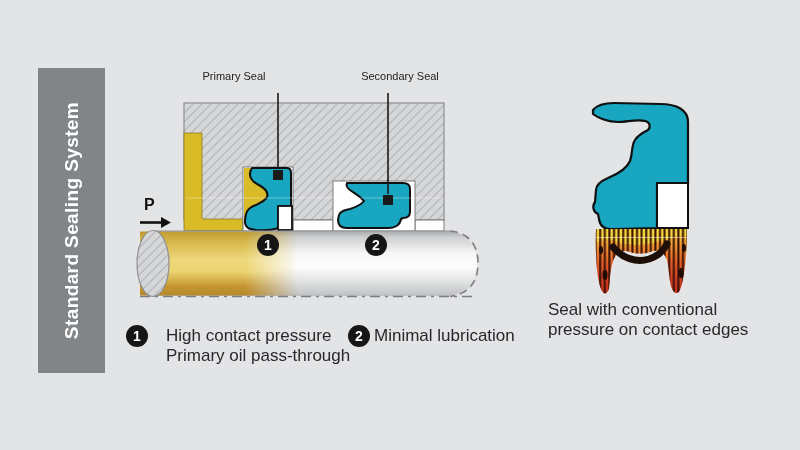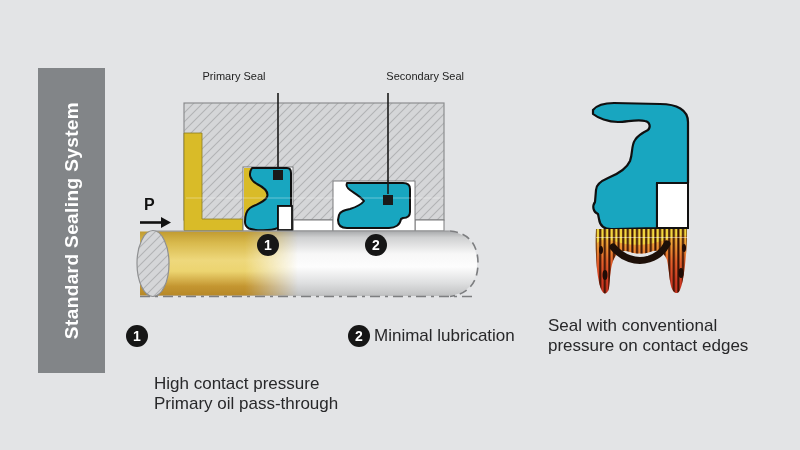--- a/index.html
+++ b/index.html
@@ -12,35 +12,35 @@
   .abs{position:absolute;}
   #sidebar-bg{left:38px;top:68px;width:67px;height:305px;background:var(--sidebar-gray,#828588);}
   #sidebar-title{
     left:38px;top:68px;width:305px;height:67px;line-height:67px;
     transform:rotate(-90deg) translateX(-100%);transform-origin:top left;
     text-align:center;color:#fff;font-size:19px;font-weight:bold;letter-spacing:.4px;
     white-space:nowrap;
   }
   .seal-label{top:70px;height:20px;font-size:11px;text-align:center;color:#222;}
   #label-primary{left:176px;width:116px;}
-  #label-secondary{left:336px;width:128px;text-align:right;}
+  #label-secondary{left:336px;width:128px;}
   #p-label{left:144px;top:196px;font-size:16px;font-weight:bold;color:#111;}
   .badge{
     width:22px;height:22px;border-radius:50%;background:#161616;color:#fff;
     font-size:14px;font-weight:bold;display:flex;align-items:center;justify-content:center;
   }
   #badge-shaft-1{left:257px;top:234px;}
   #badge-shaft-2{left:365px;top:234px;}
   #badge-legend-1{left:126px;top:325px;}
   #badge-legend-2{left:348px;top:325px;}
   .legend-text{top:326px;font-size:17px;line-height:20px;color:#28282a;}
-  #legend-text-1{left:154px;width:220px;margin-top:48px;}
+  #legend-text-1{left:166px;width:220px;}
   #legend-text-2{left:374px;width:180px;}
   .legend-text span, #caption span{display:block;}
-  #caption{left:548px;top:316px;width:230px;font-size:17px;line-height:19.5px;color:#28282a;}
+  #caption{left:548px;top:300px;width:230px;font-size:17px;line-height:19.5px;color:#28282a;}
   svg{display:block;}
 </style>
 </head>
 <body>
 
 <div id="stage">
 
   <div id="sidebar-bg" class="abs"></div>
   <div id="sidebar-title" class="abs">Standard Sealing System</div>
 

